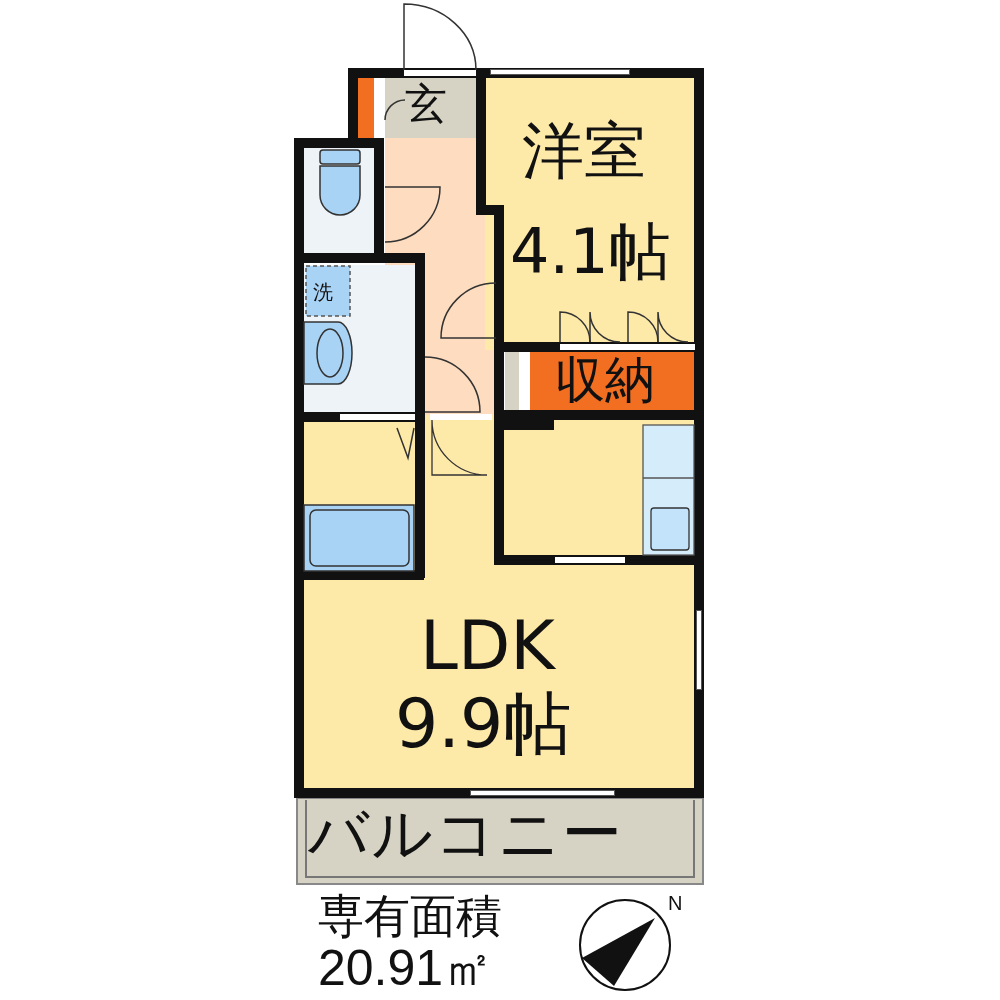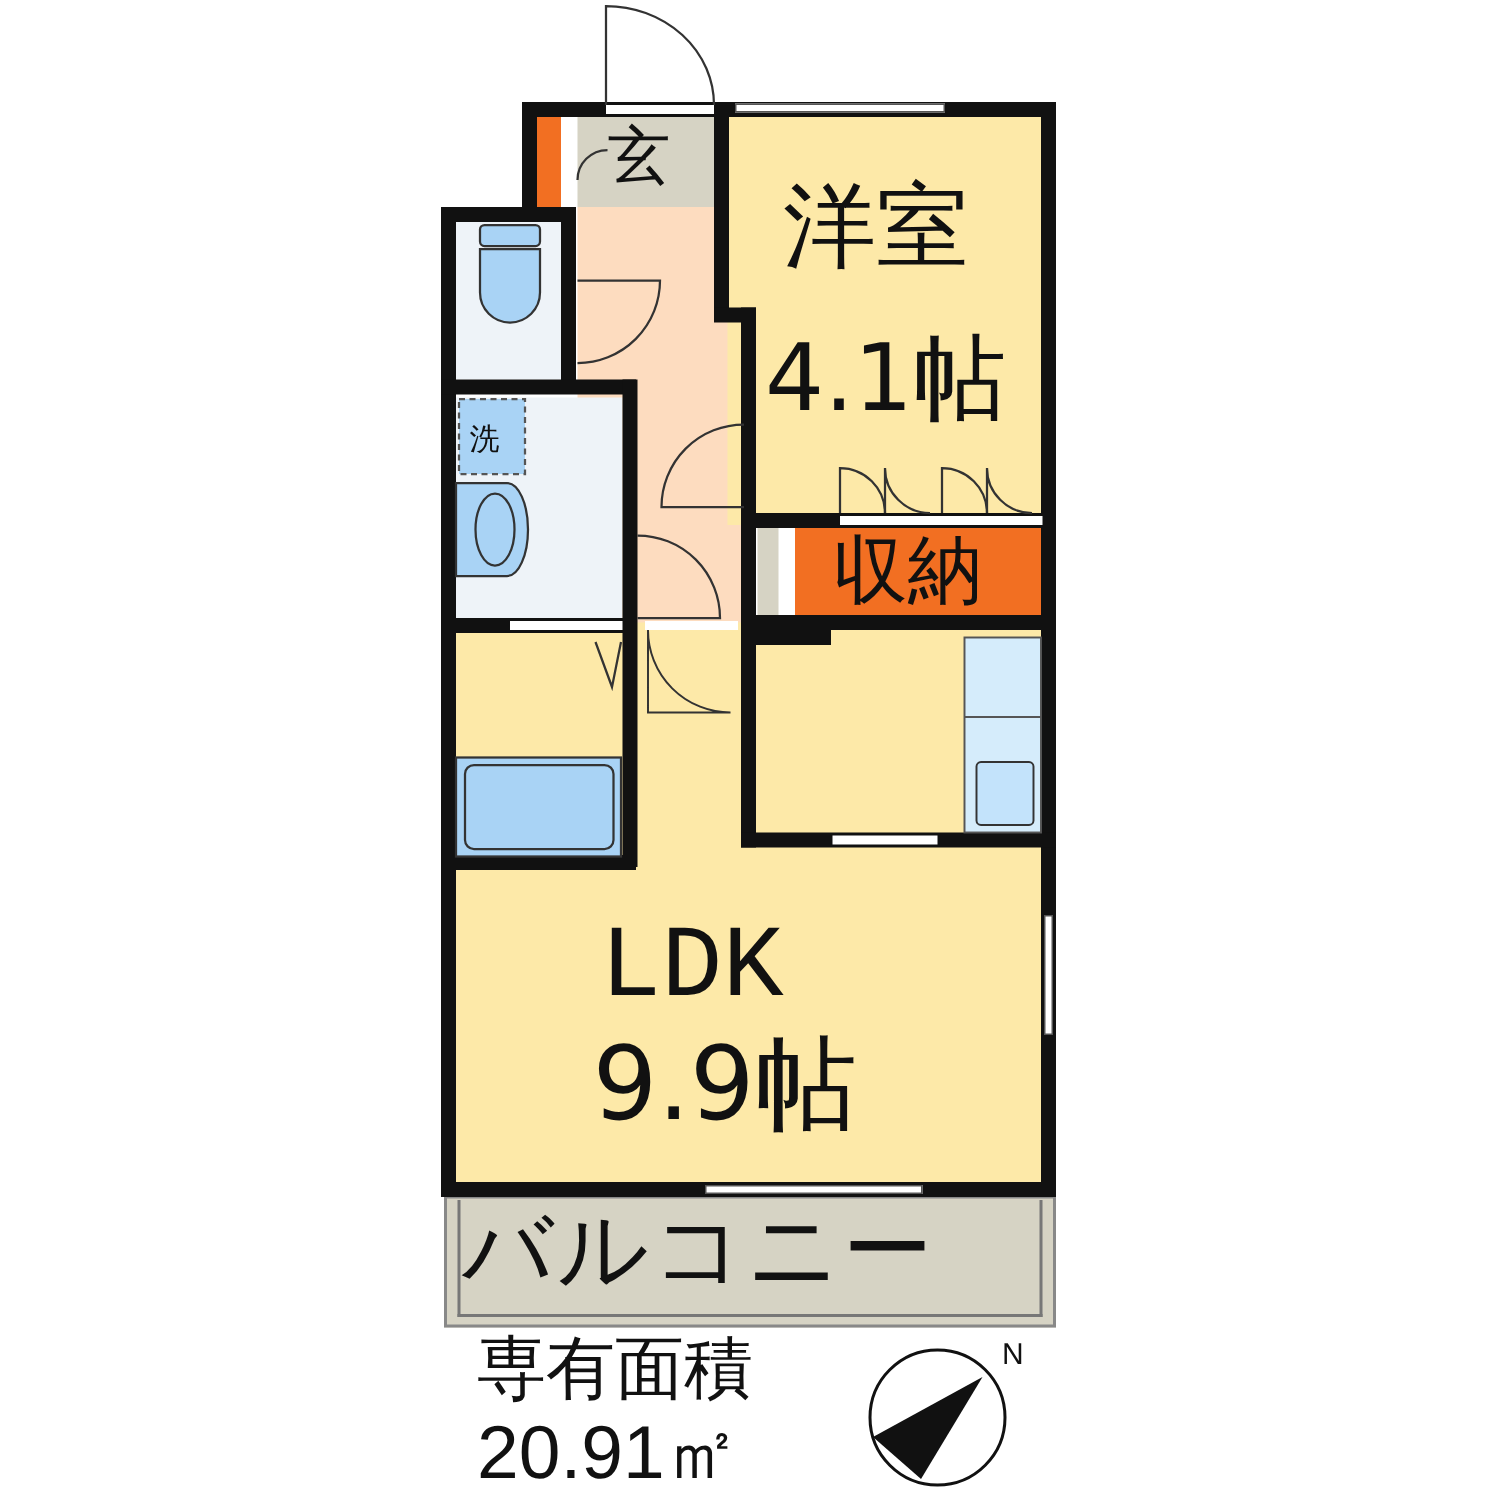--- a/index.html
+++ b/index.html
@@ -101,18 +101,18 @@
     <circle cx="625" cy="945" r="45" fill="#fff" stroke="#111" stroke-width="2"></circle>
     <path d="M655 918 L582 958 L614 986 Z" fill="#111"></path>
   </g>
 </svg>
 
 <div class="lbl" style="left:405px;top:83px;font-size:42px;">玄</div>
 <div class="lbl" style="left:522px;top:120px;font-size:62px;">洋室</div>
 <div class="lbl" style="left:510px;top:205px;font-size:62px;margin-top:16px;">4.1帖</div>
 <div class="lbl" style="left:555px;top:355px;font-size:50px;">収納</div>
 <div class="lbl" style="left:313px;top:282px;font-size:20px;">洗</div>
-<div class="lbl" style="left:400px;top:612px;font-size:68px;font-family:Liberation Mono, monospace;">LDK</div>
+<div class="lbl" style="left:420px;top:612px;font-size:68px;">LDK</div>
 <div class="lbl" style="left:395px;top:690px;font-size:68px;">9.9帖</div>
 <div class="lbl" style="left:308px;top:808px;font-size:60px;letter-spacing:2px;font-family:Liberation Mono, monospace;">バルコニー</div>
-<div class="lbl" style="left:318px;top:893px;font-size:46px;font-family:Liberation Mono, monospace;">専有面積</div>
+<div class="lbl" style="left:318px;top:893px;font-size:46px;">専有面積</div>
 <div class="lbl" style="left:318px;top:943px;font-size:50px;font-family:'Liberation Sans',sans-serif;">20.91㎡</div>
 <div class="lbl" style="left:668px;top:893px;font-size:20px;font-family:'Liberation Sans',sans-serif;">N</div>
 
 </body></html>

